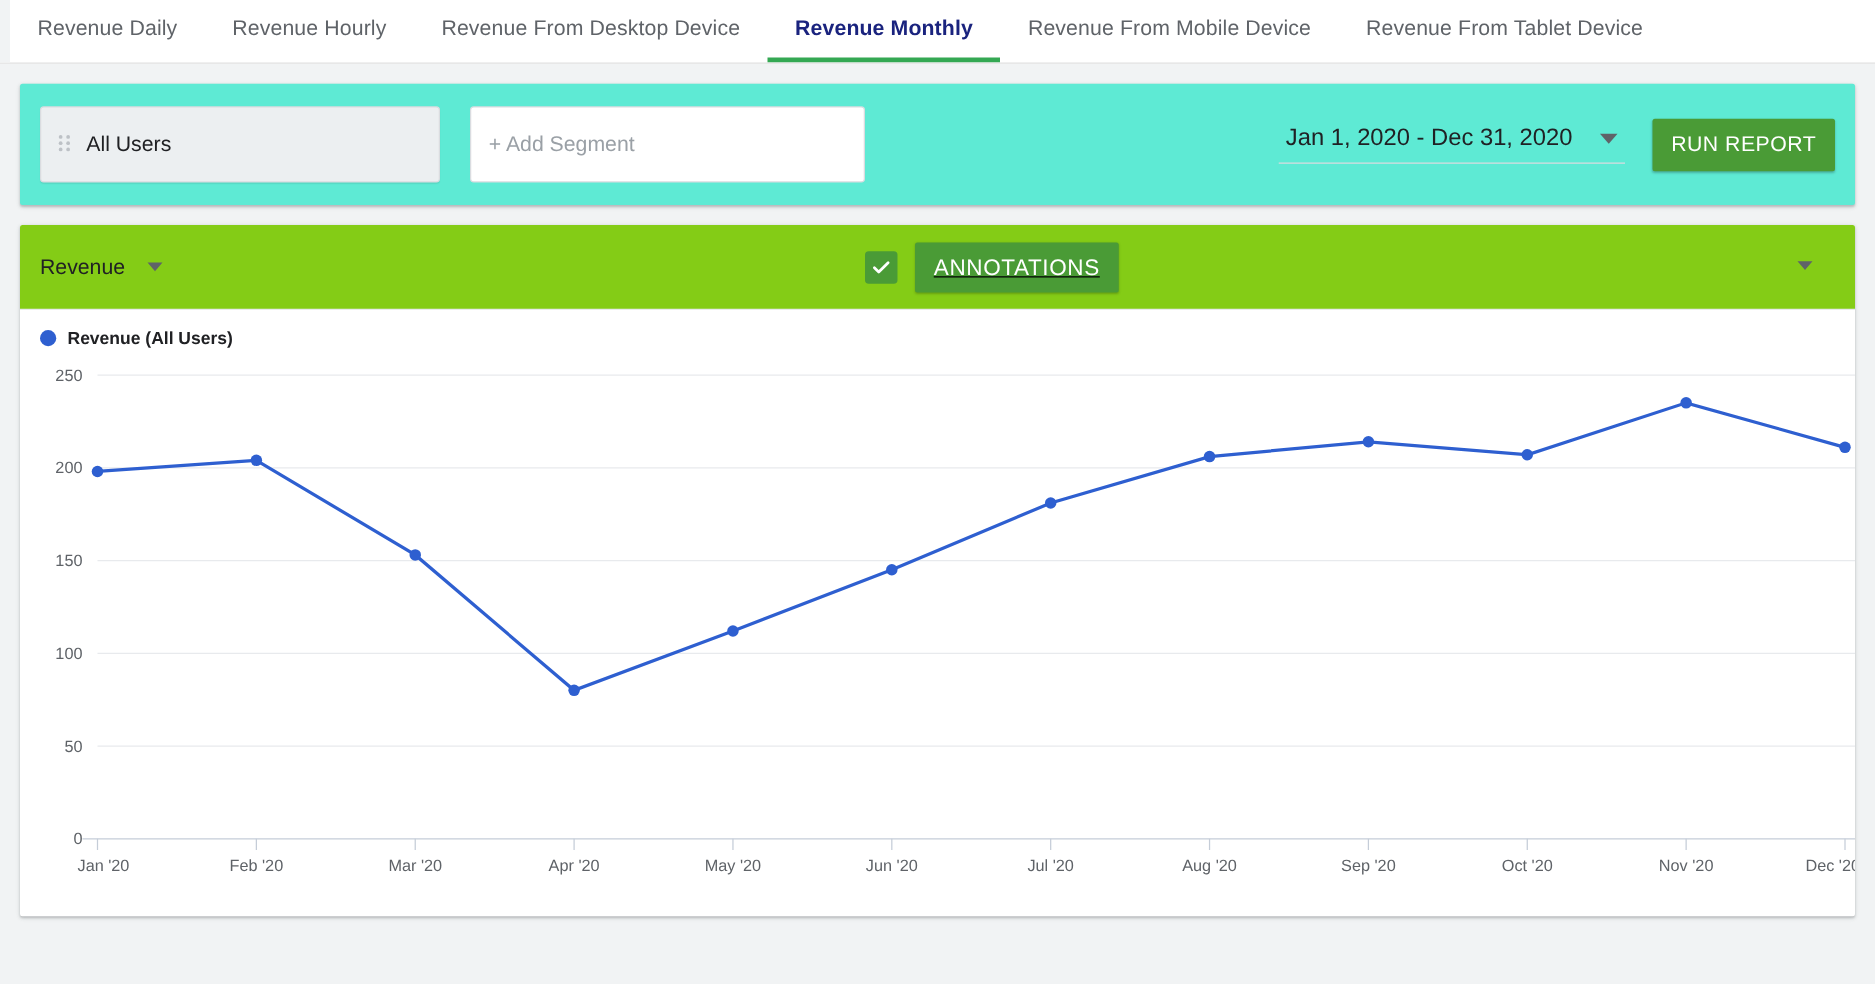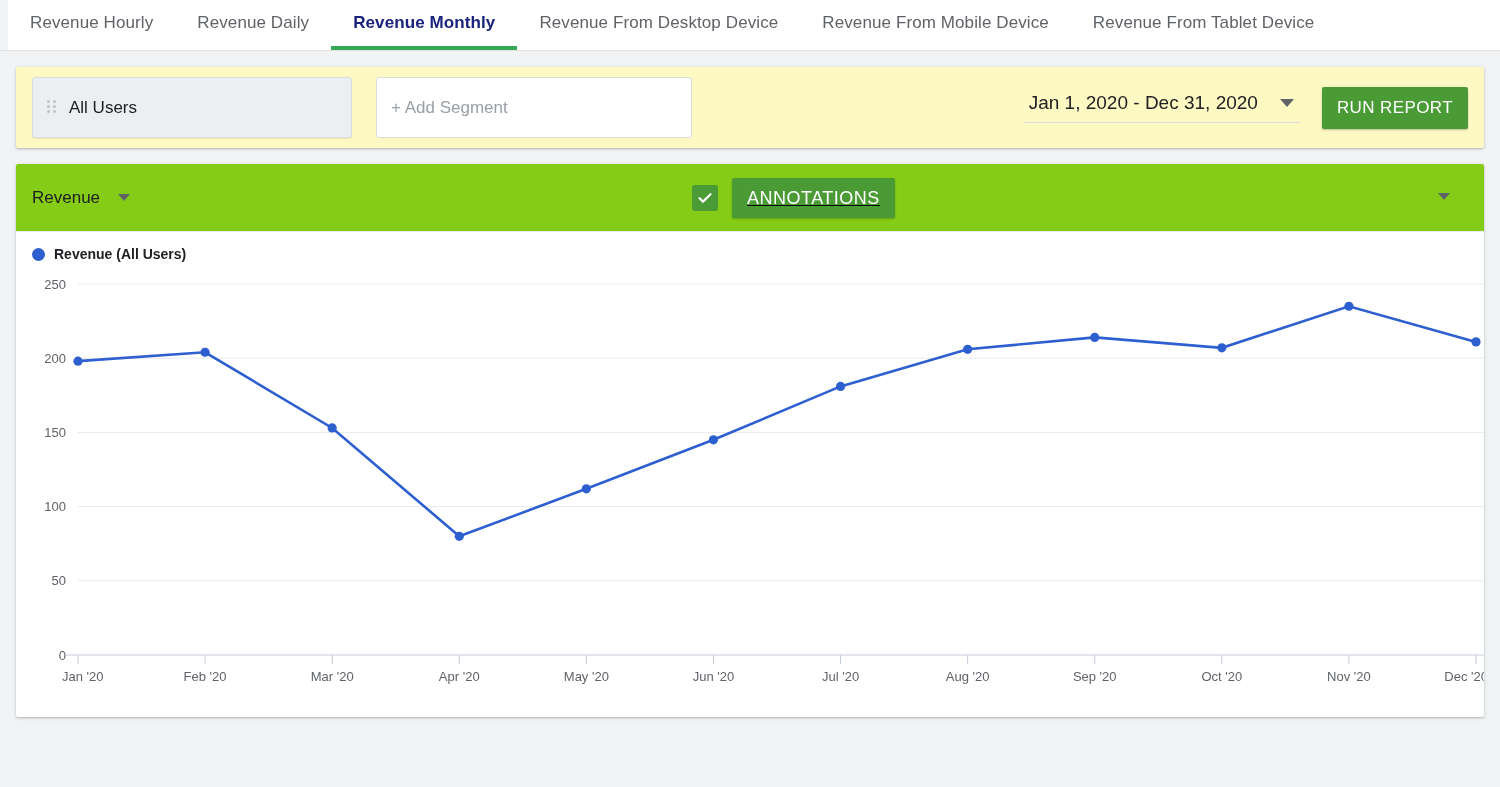--- a/index.html
+++ b/index.html
@@ -45,24 +45,24 @@
 
   
   .page {
     padding: 16px;
     background: #f1f3f4;
     height: 736px;
   }
 
   
   .segpanel {
-    background: #fef9c3;
+    background: #5eead4;
     border-radius: 2px;
     box-shadow: 0 1px 2px rgba(60,64,67,.25), 0 1px 4px rgba(60,64,67,.12);
-    height: 81px;
+    height: 97px;
     display: flex;
     align-items: center;
     padding: 0 16px;
     position: relative;
   }
   .segment-chip {
     width: 320px; height: 61px;
     background: #eceff1;
     border: 1px solid #dadce0;
     border-radius: 3px;
@@ -214,30 +214,30 @@
   .tickmark { stroke: #c5cdd8; stroke-width: 1; }
   .series-line { fill: none; stroke: #2e5fd0; stroke-width: 2.6; }
   .series-dot { fill: #2e5fd0; }
 </style>
 </head>
 <body>
 
 <div class="tabbar">
   <div class="tabbar-leftedge"></div>
   <div class="tab">
+      <span>Revenue Daily</span>
+    </div>
+  <div class="tab">
       <span>Revenue Hourly</span>
     </div>
   <div class="tab">
-      <span>Revenue Daily</span>
+      <span>Revenue From Desktop Device</span>
     </div>
   <div class="tab active">
       <span>Revenue Monthly</span>
-    </div>
-  <div class="tab">
-      <span>Revenue From Desktop Device</span>
     </div>
   <div class="tab">
       <span>Revenue From Mobile Device</span>
     </div>
   <div class="tab">
       <span>Revenue From Tablet Device</span>
     </div>
 </div>
 
 <div class="page">

